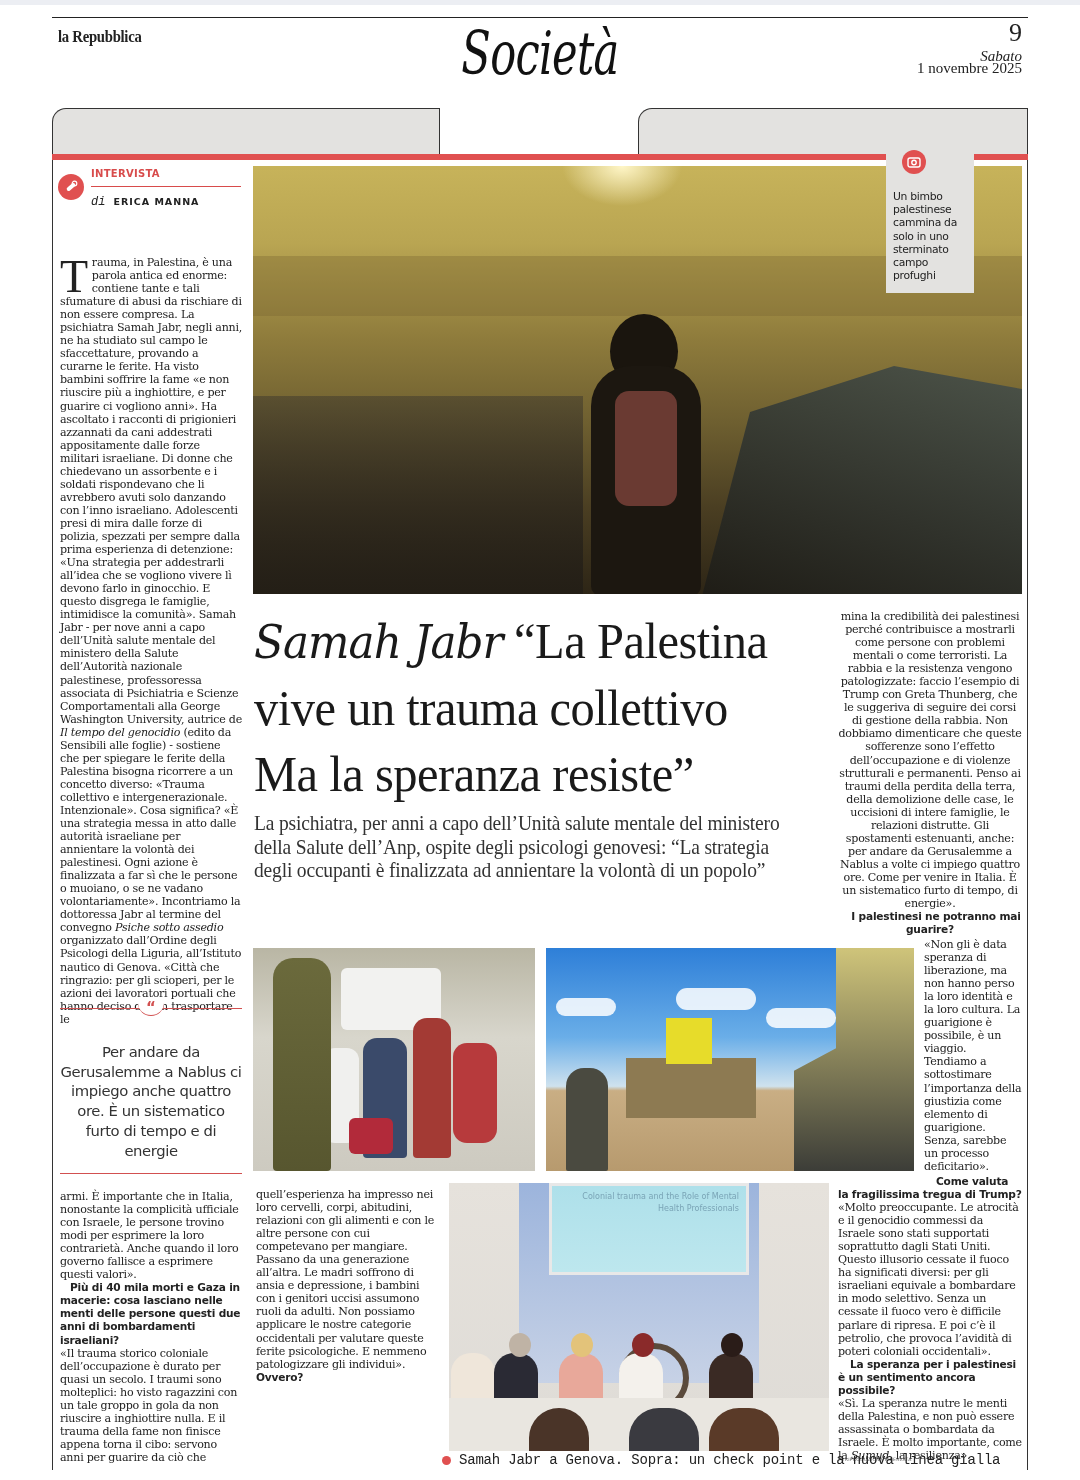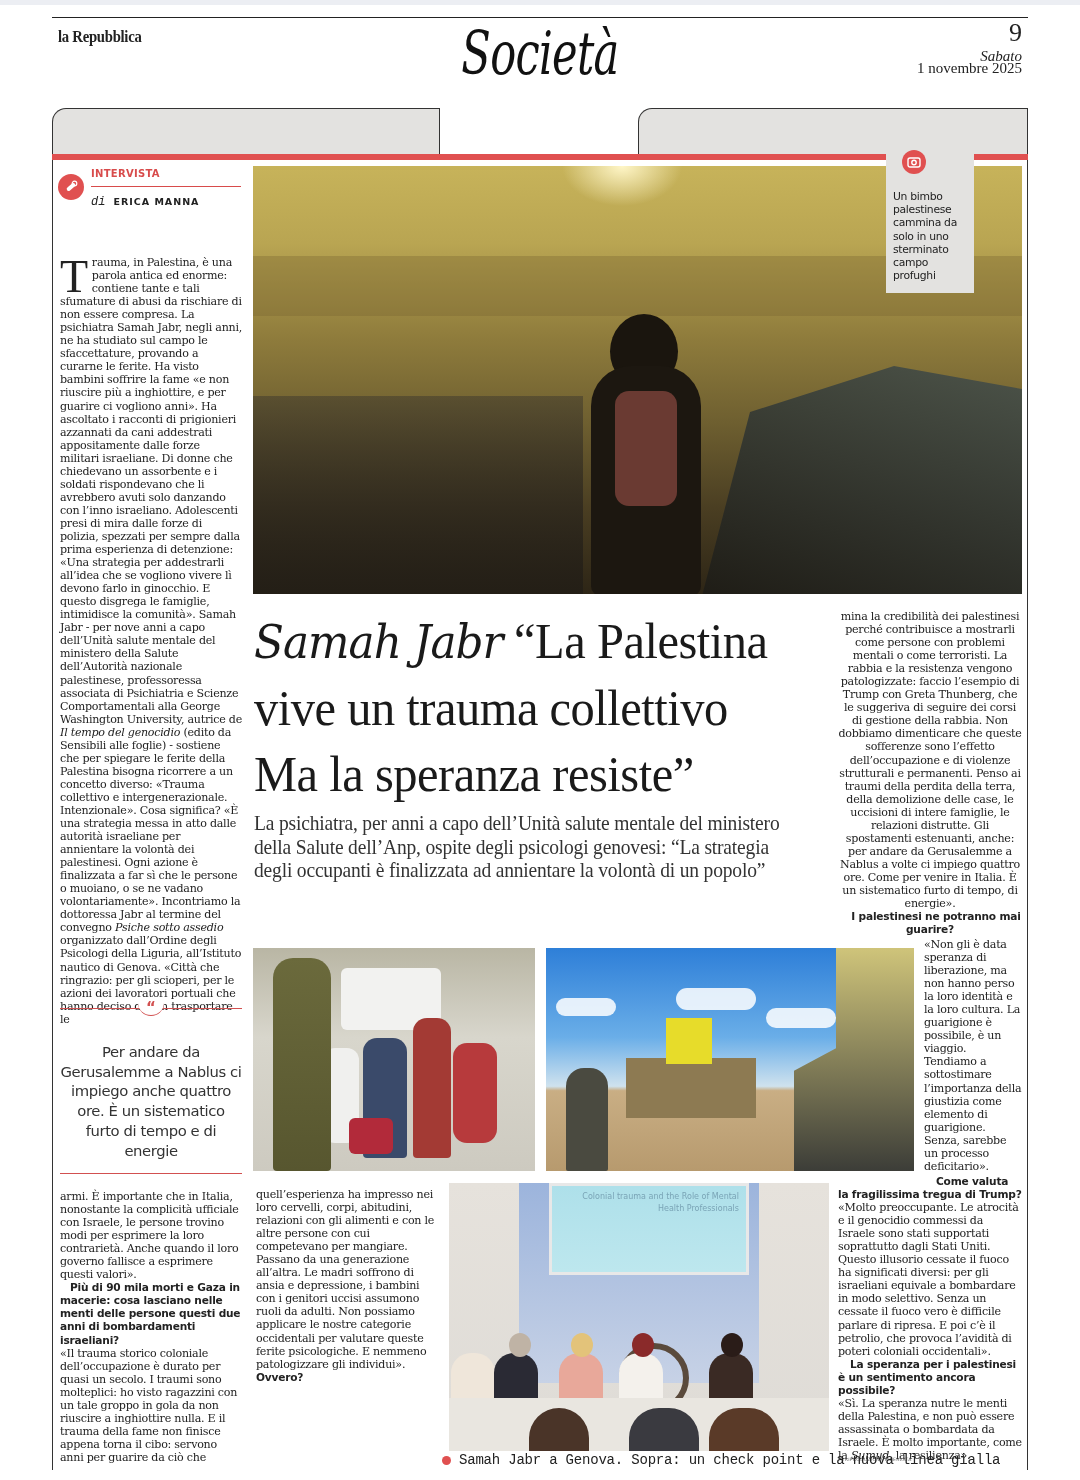--- a/index.html
+++ b/index.html
@@ -128,21 +128,21 @@
 
 <div class="pullquote">
   <div class="pq-line" style="top:0"></div>
   <div class="pq-mark">“</div>
   <div class="pq-text">Per andare da Gerusalemme a Nablus ci impiego anche quattro ore. È un sistematico furto di tempo e di energie</div>
   <div class="pq-line" style="top:165px"></div>
 </div>
 
 <div class="col" style="left:60px;top:1190px;width:182px;">
   <p>armi. È importante che in Italia, nonostante la complicità ufficiale con Israele, le persone trovino modi per esprimere la loro contrarietà. Anche quando il loro governo fallisce a esprimere questi valori».</p>
-  <p class="q" style="text-indent:10px">Più di 90 mila morti e Gaza in macerie: cosa lasciano nelle menti delle persone questi due anni di bombardamenti israeliani?</p>
+  <p class="q" style="text-indent:10px">Più di 40 mila morti e Gaza in macerie: cosa lasciano nelle menti delle persone questi due anni di bombardamenti israeliani?</p>
   <p>«Il trauma storico coloniale dell’occupazione è durato per quasi un secolo. I traumi sono molteplici: ho visto ragazzini con un tale groppo in gola da non riuscire a inghiottire nulla. E il trauma della fame non finisce appena torna il cibo: servono anni per guarire da ciò che</p>
 </div>
 
 <div class="hero">
   <div class="skyline"></div>
   <div class="tents-l"></div>
   <div class="tents-r"></div>
   <div class="boy-head"></div>
   <div class="boy-body"></div>
   <div class="backpack"></div>

